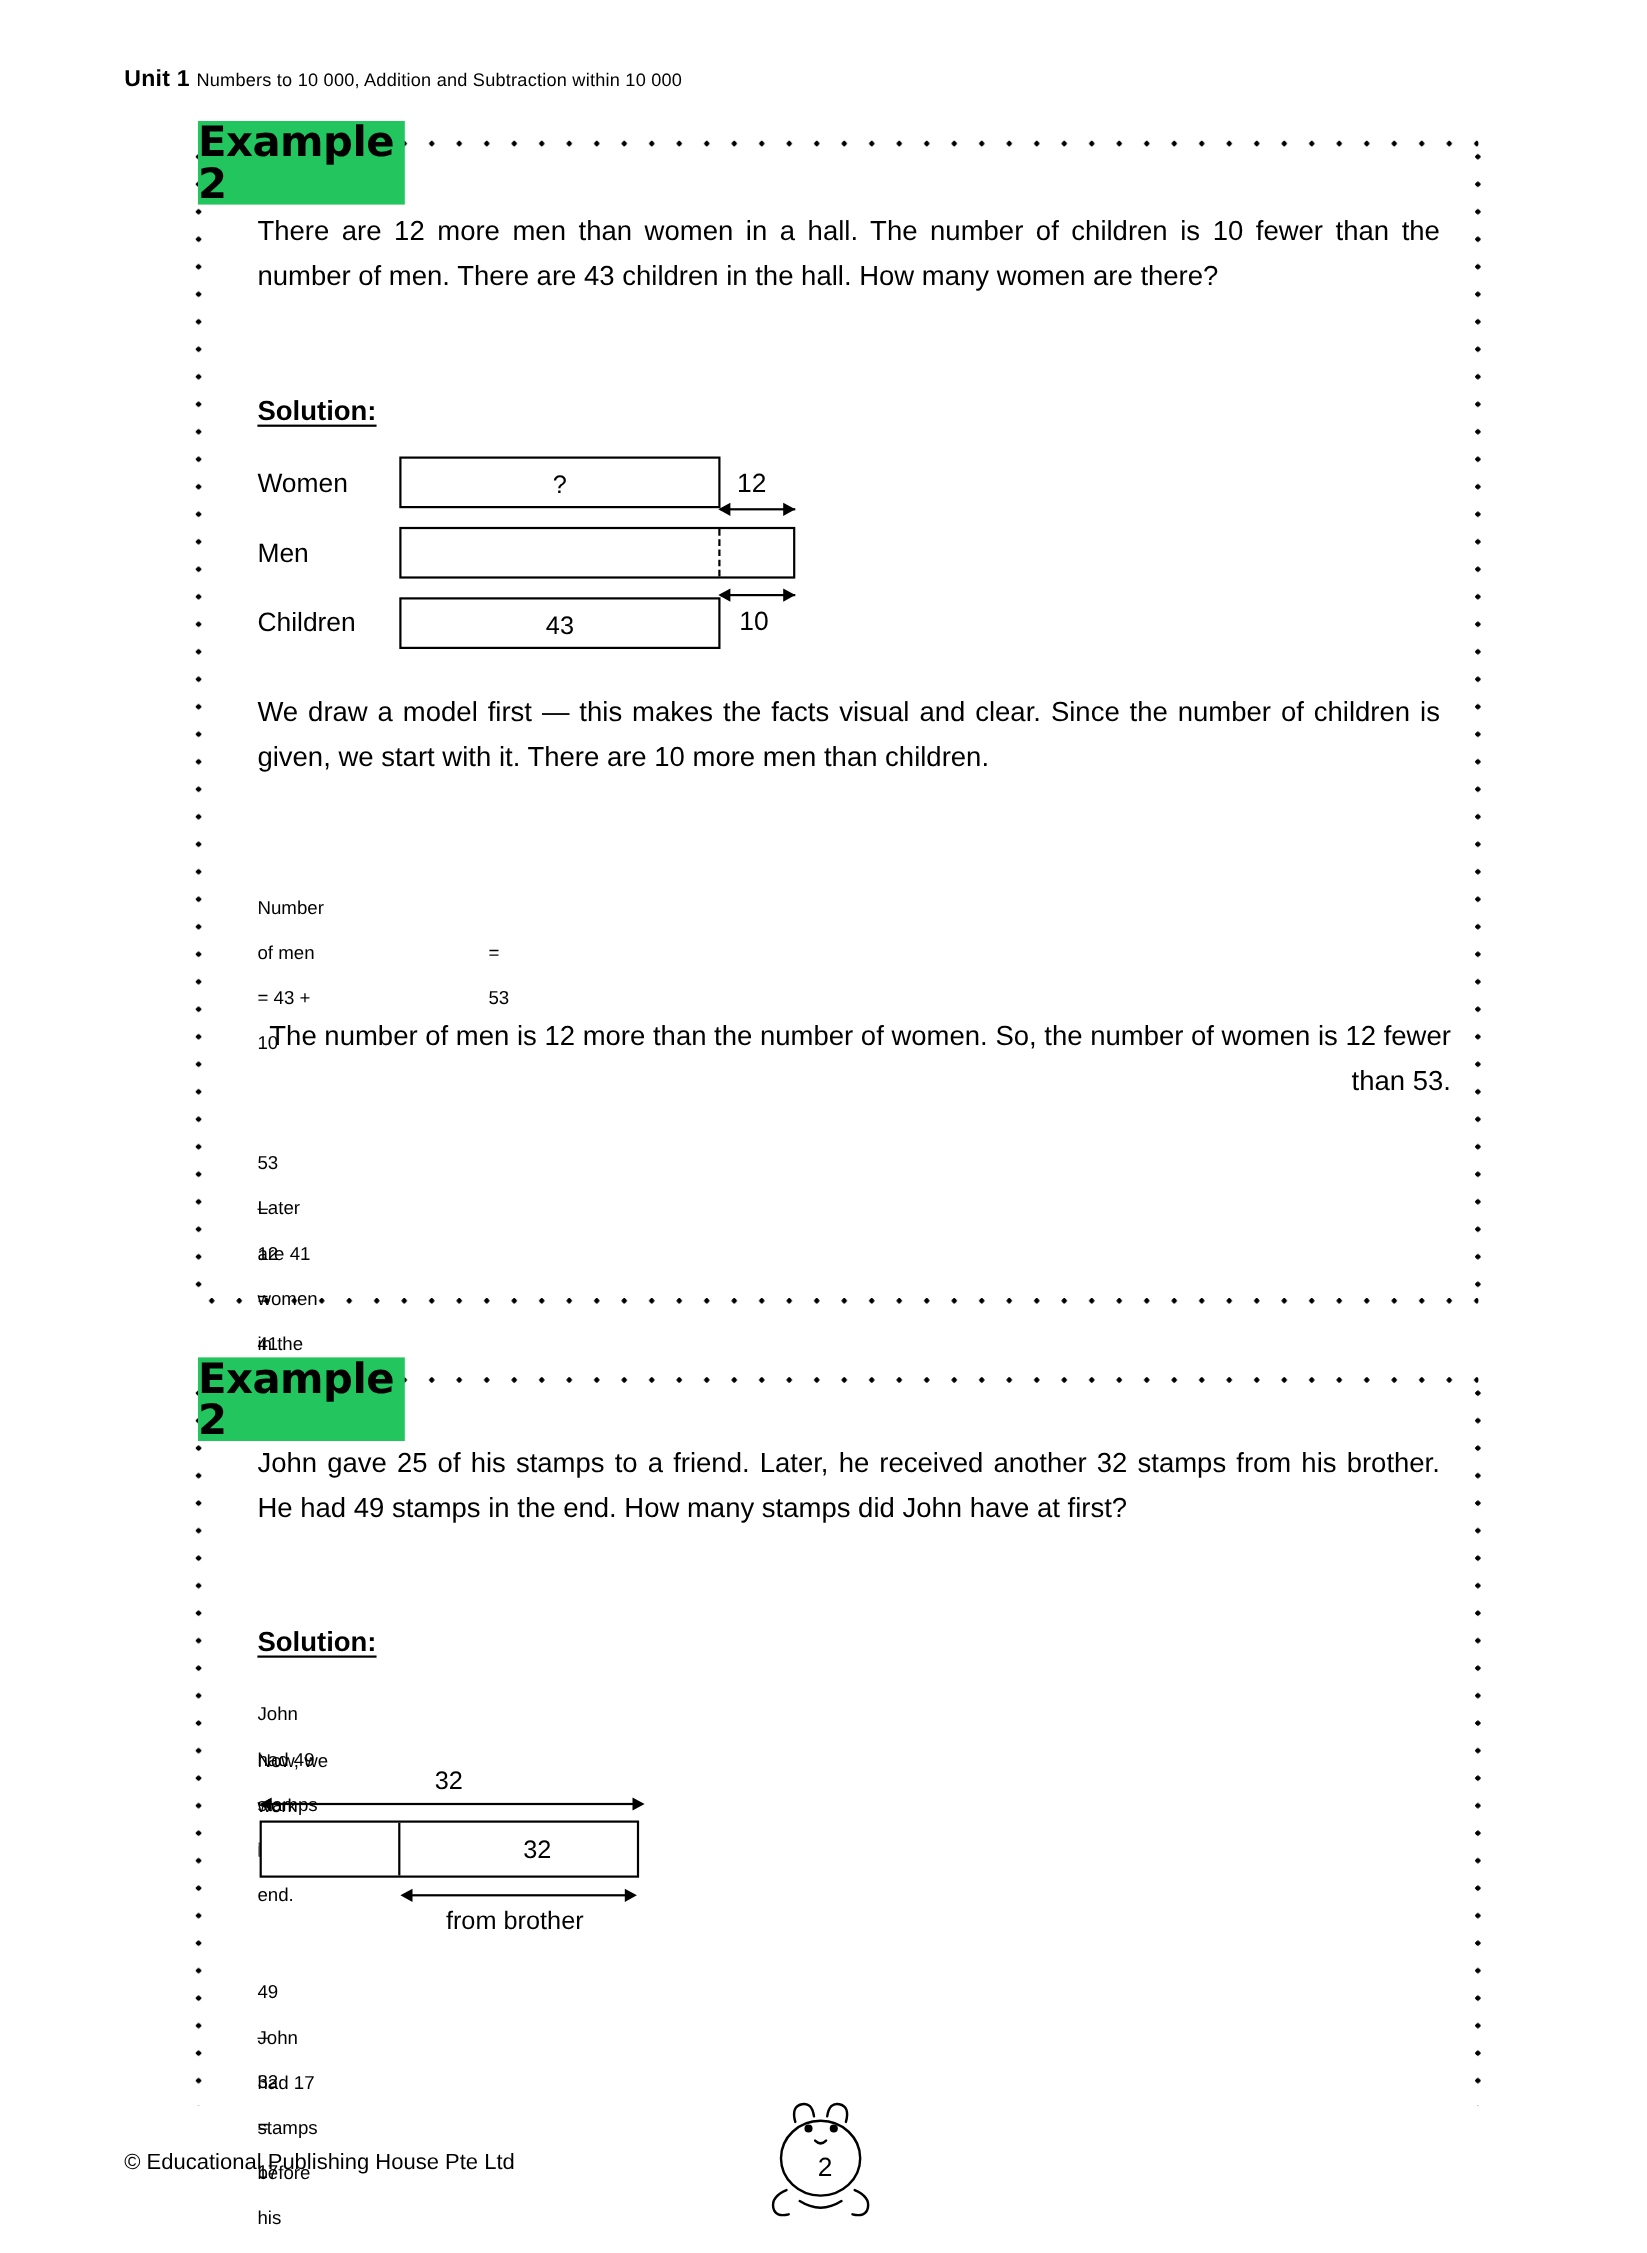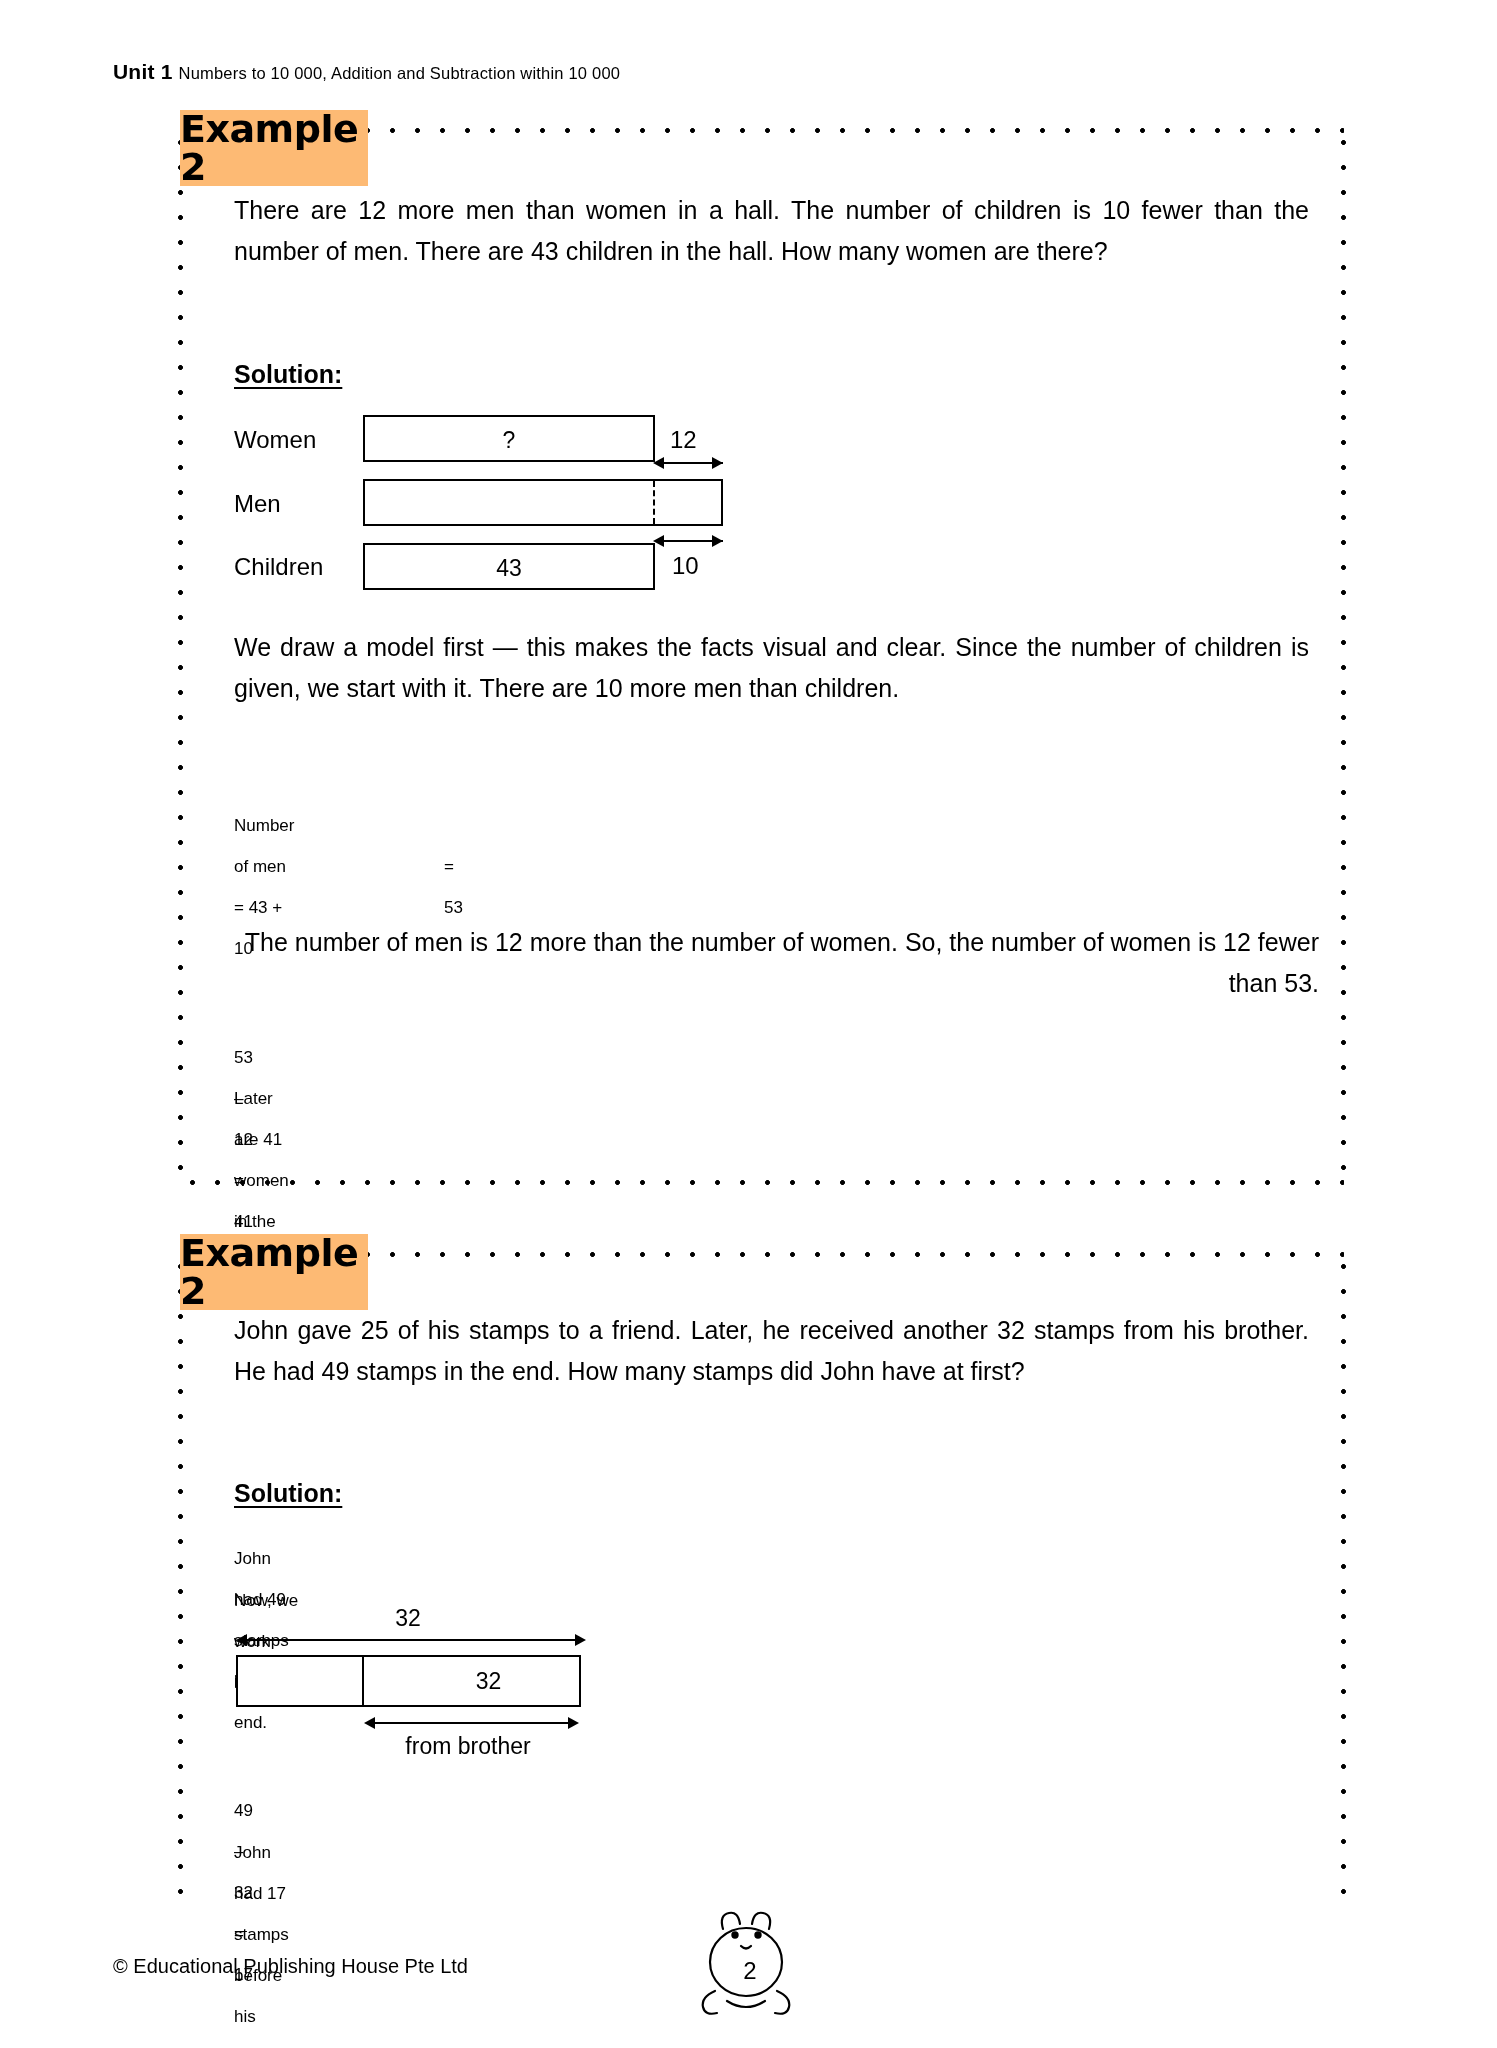--- a/index.html
+++ b/index.html
@@ -60,21 +60,21 @@
     background-repeat: repeat-y;
     background-position: center top;
   }
 
   .example-title {
     position: absolute;
     font-family: "DejaVu Sans", sans-serif;
     font-weight: bold;
     font-size: 38px;
     letter-spacing: -0.5px;
-    background: #fdba74;
+    background: #22c55e;
     padding-right: 10px;
     line-height: 1;
   }
 
   .body-text {
     position: absolute;
     font-size: 25px;
     line-height: 41px;
     text-align: justify;
     color: #000;

